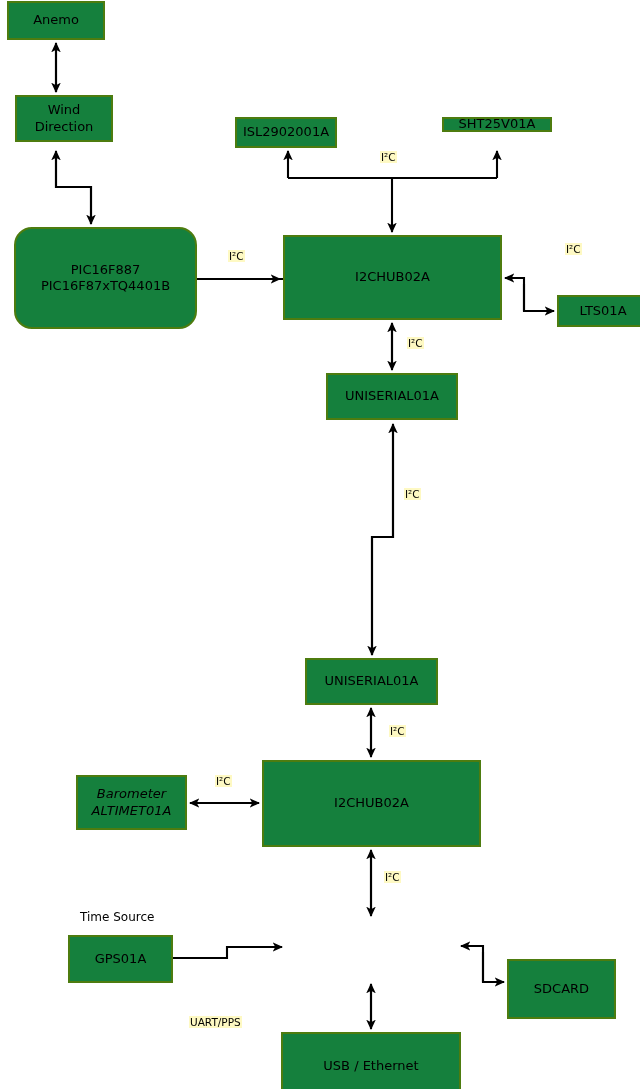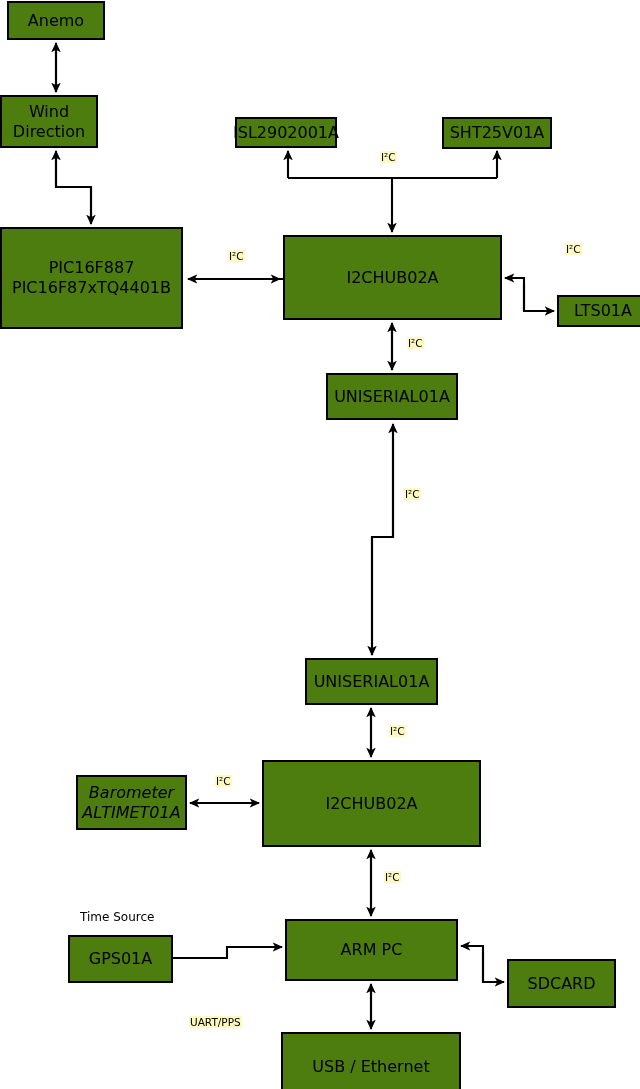--- a/index.html
+++ b/index.html
@@ -1,20 +1,20 @@
 <!DOCTYPE html>
 <html><head>
 <meta charset="utf-8">
 <style>
   html,body{margin:0;padding:0;background:#ffffff;}
   body{font-family:"DejaVu Sans","Liberation Sans",sans-serif;}
   #stage{position:relative;width:640px;height:1089px;background:#ffffff;overflow:hidden;}
-  .node{position:absolute;box-sizing:border-box;border:2px solid #000000;background:#4d7c0f;
+  .node{position:absolute;box-sizing:border-box;border:2px solid #4d7c0f;background:#15803d;
         display:flex;align-items:center;justify-content:center;text-align:center;
-        font-size:16px;color:#000000;line-height:1.25;z-index:3;}
+        font-size:13px;color:#000000;line-height:1.25;z-index:3;}
   .node span{display:block;}
   .free-label{position:absolute;font-size:12px;color:#000000;z-index:4;white-space:nowrap;}
   .edge-label{position:absolute;font-size:10.5px;color:#000000;z-index:5;white-space:nowrap;background:#fef9c3;padding:0 1px;}
   svg#wires{position:absolute;left:0;top:0;width:640px;height:1089px;z-index:1;}
 </style>
 </head>
 <body>
 
 <div id="stage">
 
@@ -67,30 +67,30 @@
       <path d="M483,952 L483,982 L504,982" marker-end="url(#ahs)"></path>
 
       <path d="M371,985 L371,1029" marker-end="url(#ahs)"></path>
       <path d="M371,1023 L371,984" marker-end="url(#ahs)"></path>
     </g>
   </svg>
 
   <div class="node" style="left: 7px; top: 1px; width: 98px; height: 39px;">
       <span>Anemo</span>
     </div>
-  <div class="node" style="left: 0; top: 95px; width: 98px; height: 53px;">
+  <div class="node" style="left: 15px; top: 95px; width: 98px; height: 47px;">
       <span>Wind<br>Direction</span>
     </div>
-  <div class="node" style="left: 0; top: 227px; width: 183px; height: 102px;">
+  <div class="node" style="left: 14px; top: 227px; width: 183px; height: 102px; border-radius: 18px;">
       <span>PIC16F887<br>PIC16F87xTQ4401B</span>
     </div>
   <div class="node" style="left: 235px; top: 117px; width: 102px; height: 31px;">
       <span>ISL2902001A</span>
     </div>
-  <div class="node" style="left: 442px; top: 117px; width: 110px; height: 32px;">
+  <div class="node" style="left: 442px; top: 117px; width: 110px; height: 15px;">
       <span>SHT25V01A</span>
     </div>
   <div class="node" style="left: 283px; top: 235px; width: 219px; height: 85px;">
       <span>I2CHUB02A</span>
     </div>
   <div class="node" style="left: 557px; top: 295px; width: 92px; height: 32px;">
       <span>LTS01A</span>
     </div>
   <div class="node" style="left: 326px; top: 373px; width: 132px; height: 47px;">
       <span>UNISERIAL01A</span>
@@ -100,24 +100,21 @@
     </div>
   <div class="node" style="left: 76px; top: 775px; width: 111px; height: 55px; font-style: italic;">
       <span>Barometer<br>ALTIMET01A</span>
     </div>
   <div class="node" style="left: 262px; top: 760px; width: 219px; height: 87px;">
       <span>I2CHUB02A</span>
     </div>
   <div class="node" style="left: 68px; top: 935px; width: 105px; height: 48px; align-items: center;">
       <span>GPS01A</span>
     </div>
-  <div class="node" style="left: 285px; top: 919px; width: 173px; height: 62px;">
-      <span>ARM PC</span>
-    </div>
-  <div class="node" style="left: 507px; top: 959px; width: 109px; height: 49px;">
+  <div class="node" style="left: 507px; top: 959px; width: 109px; height: 60px;">
       <span>SDCARD</span>
     </div>
   <div class="node" style="left: 281px; top: 1032px; width: 180px; height: 69px;">
       <span>USB / Ethernet</span>
     </div>
 
   <div class="free-label" style="left: 80px; top: 910px;">Time Source</div>
 
   <div class="edge-label" style="left: 228px; top: 250px;">I²C</div>
   <div class="edge-label" style="left: 380px; top: 151px;">I²C</div>

